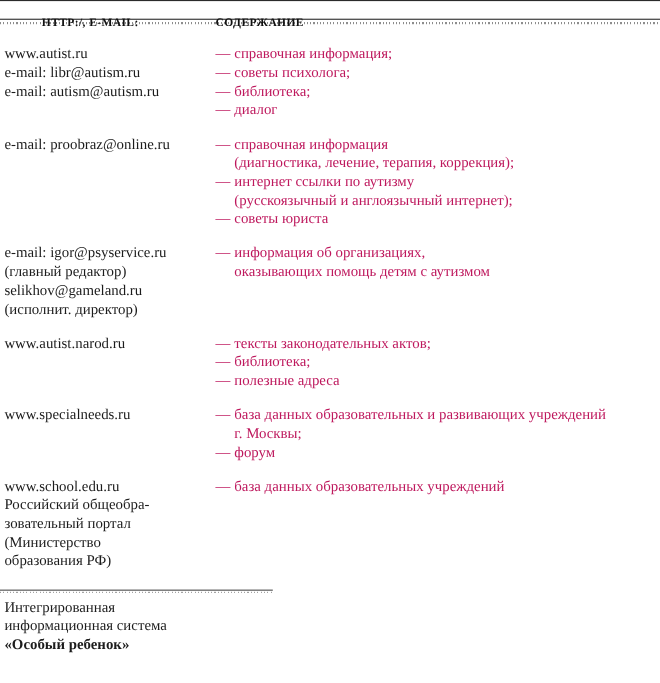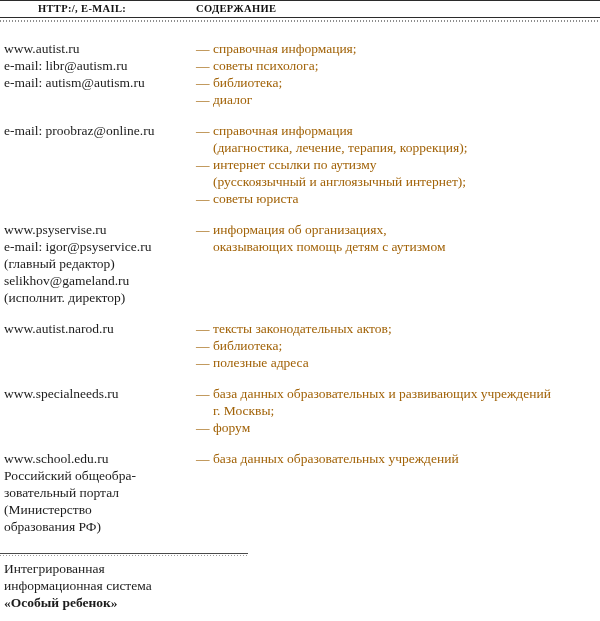--- a/index.html
+++ b/index.html
@@ -30,21 +30,21 @@
   }
   .rule-top {
     width: 600px;
     height: 1px;
     background: #2b2b2b;
   }
   .head-row {
     display: flex;
     align-items: baseline;
     height: 14px;
-    padding-top: 1px;
+    padding-top: 14px;
   }
   .head-cell {
     font-family: "Liberation Serif", "DejaVu Serif", serif;
     font-weight: bold;
     font-size: 10.5px;
     letter-spacing: 0.35px;
     line-height: 13px;
     white-space: nowrap;
     color: #111;
   }
@@ -95,21 +95,21 @@
     white-space: nowrap;
     color: #1c1c1c;
   }
 
   .item {
     font-size: 13.5px;
     line-height: 17px;
     position: relative;
     padding-left: 17px;
     white-space: nowrap;
-    color: #a16207;
+    color: #be185d;
   }
   .item::before {
     content: "\2014";
     position: absolute;
     left: 0;
     top: 0;
   }
   .item .cont {
     display: block;
   }
@@ -187,21 +187,20 @@
         <div class="item">
           <span>интернет ссылки по аутизму</span>
           <span class="cont">(русскоязычный и англоязычный интернет);</span>
         </div>
         <div class="item">советы юриста</div>
       </div>
     </div>
 
     <div class="row">
       <div class="col-left">
-        <div class="line">www.psyservise.ru</div>
         <div class="line">e-mail: igor@psyservice.ru</div>
         <div class="line">(главный редактор)</div>
         <div class="line">selikhov@gameland.ru</div>
         <div class="line">(исполнит. директор)</div>
       </div>
       <div class="col-right">
         <div class="item">
           <span>информация об организациях,</span>
           <span class="cont">оказывающих помощь детям с аутизмом</span>
         </div>

